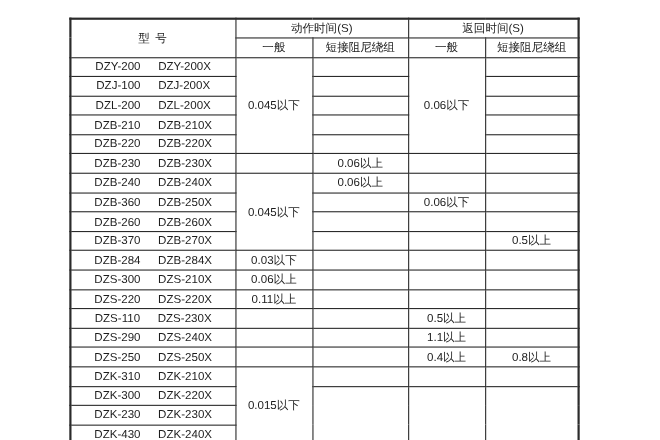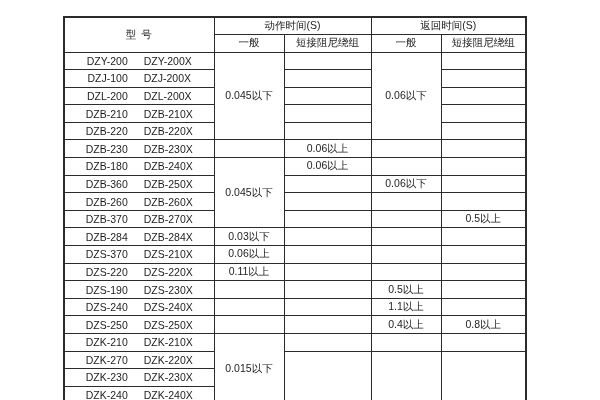--- a/index.html
+++ b/index.html
@@ -117,21 +117,21 @@
             </div>
           </td>
       <td></td>
       <td>0.06以上</td>
       <td></td>
       <td></td>
     </tr>
     <tr class="r">
       <td class="model">
             <div class="pair">
-              <span>DZB-180</span>
+              <span>DZB-240</span>
               <span>DZB-240X</span>
             </div>
           </td>
       <td rowspan="4">0.045以下</td>
       <td>0.06以上</td>
       <td></td>
       <td></td>
     </tr>
     <tr class="r">
       <td class="model">
@@ -174,21 +174,21 @@
             </div>
           </td>
       <td>0.03以下</td>
       <td></td>
       <td></td>
       <td></td>
     </tr>
     <tr class="r">
       <td class="model">
             <div class="pair">
-              <span>DZS-370</span>
+              <span>DZS-300</span>
               <span>DZS-210X</span>
             </div>
           </td>
       <td>0.06以上</td>
       <td></td>
       <td></td>
       <td></td>
     </tr>
     <tr class="r">
       <td class="model">
@@ -198,33 +198,33 @@
             </div>
           </td>
       <td>0.11以上</td>
       <td></td>
       <td></td>
       <td></td>
     </tr>
     <tr class="r">
       <td class="model">
             <div class="pair">
-              <span>DZS-190</span>
+              <span>DZS-110</span>
               <span>DZS-230X</span>
             </div>
           </td>
       <td></td>
       <td></td>
       <td>0.5以上</td>
       <td></td>
     </tr>
     <tr class="r">
       <td class="model">
             <div class="pair">
-              <span>DZS-240</span>
+              <span>DZS-290</span>
               <span>DZS-240X</span>
             </div>
           </td>
       <td></td>
       <td></td>
       <td>1.1以上</td>
       <td></td>
     </tr>
     <tr class="r">
       <td class="model">
@@ -234,51 +234,51 @@
             </div>
           </td>
       <td></td>
       <td></td>
       <td>0.4以上</td>
       <td>0.8以上</td>
     </tr>
     <tr class="r">
       <td class="model">
             <div class="pair">
-              <span>DZK-210</span>
+              <span>DZK-310</span>
               <span>DZK-210X</span>
             </div>
           </td>
       <td rowspan="4">0.015以下</td>
       <td></td>
       <td></td>
       <td></td>
     </tr>
     <tr class="r">
       <td class="model">
             <div class="pair">
-              <span>DZK-270</span>
+              <span>DZK-300</span>
               <span>DZK-220X</span>
             </div>
           </td>
       <td rowspan="3"></td>
       <td rowspan="3"></td>
       <td rowspan="3"></td>
     </tr>
     <tr class="r">
       <td class="model">
             <div class="pair">
               <span>DZK-230</span>
               <span>DZK-230X</span>
             </div>
           </td>
     </tr>
     <tr class="r">
       <td class="model">
             <div class="pair">
-              <span>DZK-240</span>
+              <span>DZK-430</span>
               <span>DZK-240X</span>
             </div>
           </td>
     </tr>
   </tbody>
 </table>
 </div>
 
 </body></html>

